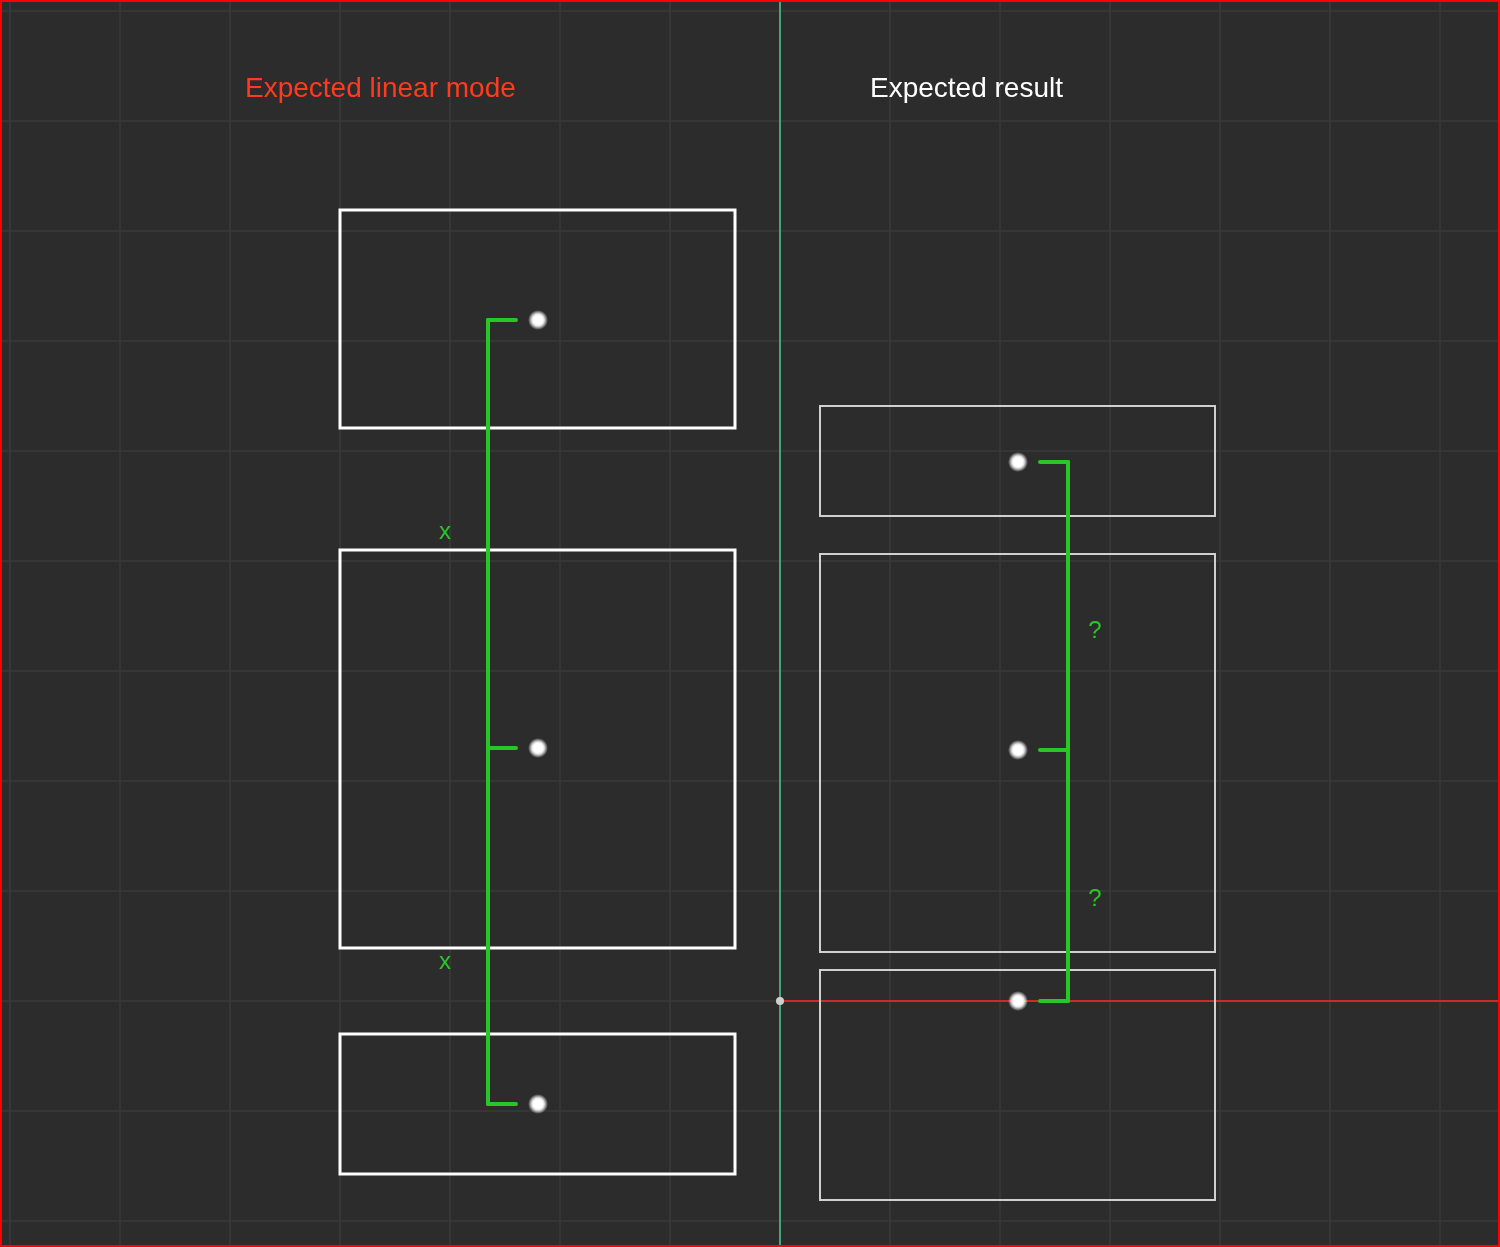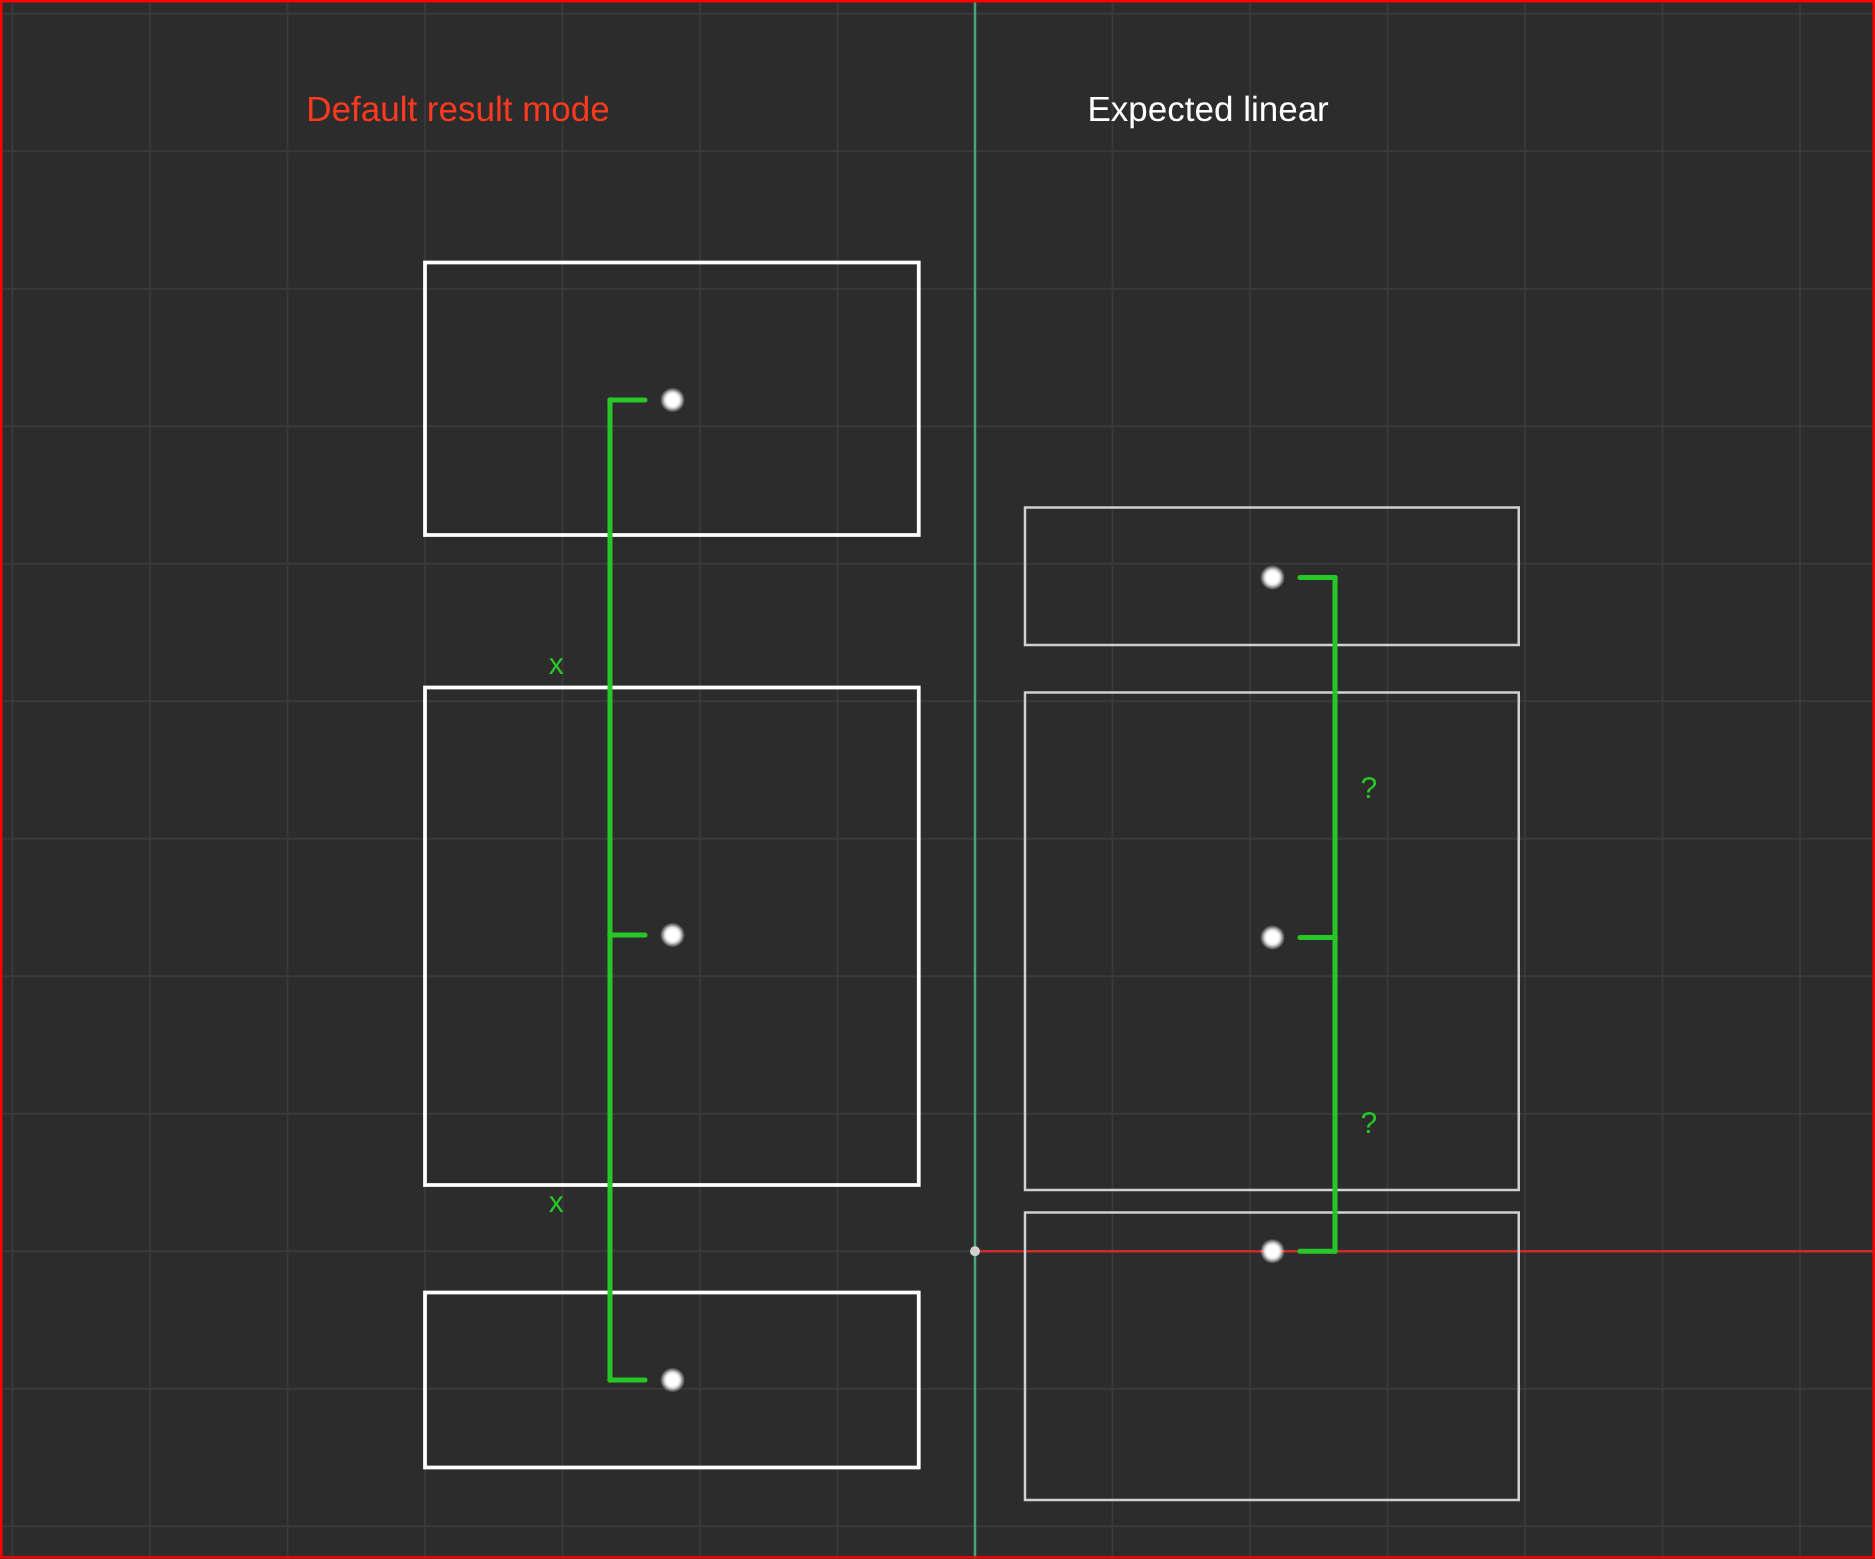--- a/index.html
+++ b/index.html
@@ -95,15 +95,15 @@
       <circle cx="1018" cy="462" r="10" fill="url(#dotGlow)"></circle>
       <circle cx="1018" cy="462" r="5" fill="#ffffff"></circle>
       <circle cx="1018" cy="750" r="10" fill="url(#dotGlow)"></circle>
       <circle cx="1018" cy="750" r="5" fill="#ffffff"></circle>
       <circle cx="1018" cy="1001" r="10" fill="url(#dotGlow)"></circle>
       <circle cx="1018" cy="1001" r="5" fill="#ffffff"></circle>
       <text x="1095" y="632" fill="#28c728" font-size="24" font-family="sans-serif" text-anchor="middle" dominant-baseline="middle">?</text>
       <text x="1095" y="900" fill="#28c728" font-size="24" font-family="sans-serif" text-anchor="middle" dominant-baseline="middle">?</text>
       <circle cx="780" cy="1001" r="4" fill="#d0d0d0"></circle>
     </svg>
-  <div class="label" id="title-left" style="left: 245px; top: 72px; color: rgb(255, 58, 31);">Default result mode</div>
-  <div class="label" id="title-right" style="left: 870px; top: 72px; color: rgb(255, 255, 255);">Expected linear</div>
+  <div class="label" id="title-left" style="left: 245px; top: 72px; color: rgb(255, 58, 31);">Expected linear mode</div>
+  <div class="label" id="title-right" style="left: 870px; top: 72px; color: rgb(255, 255, 255);">Expected result</div>
 </div>
 
 </body></html>

